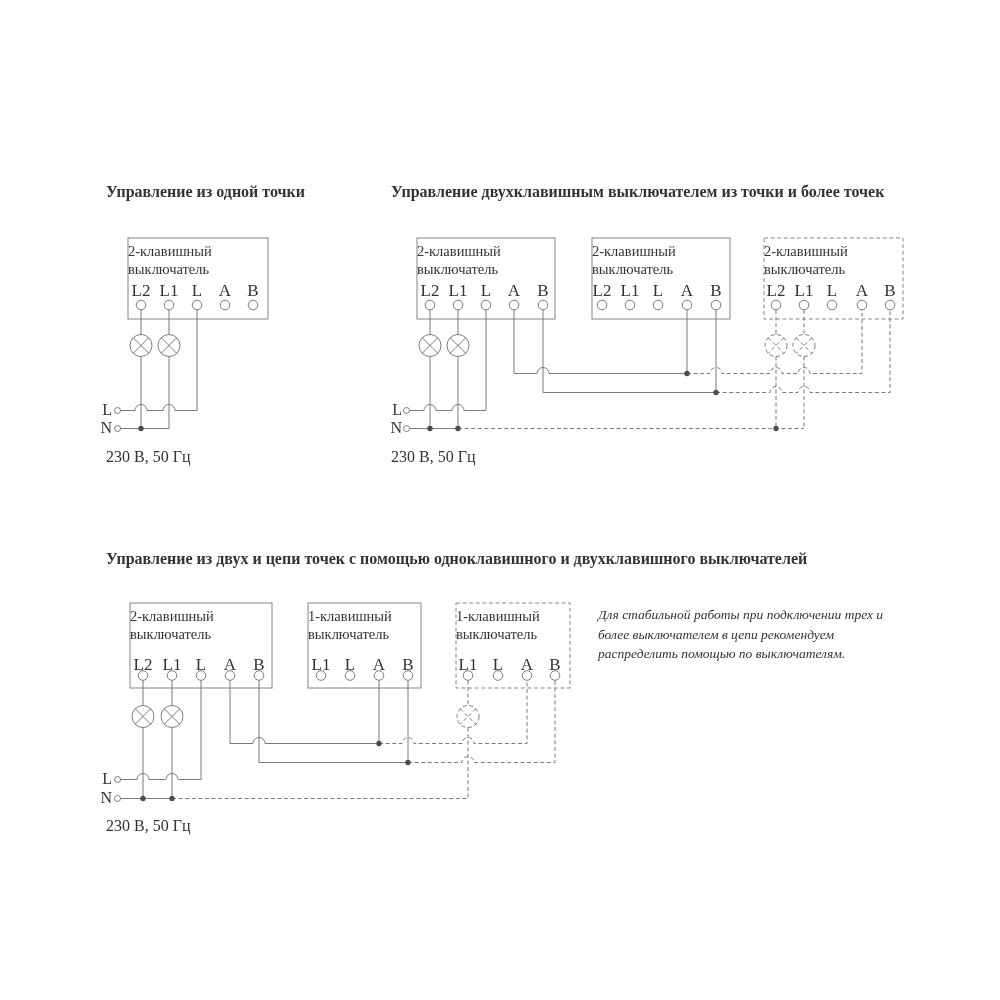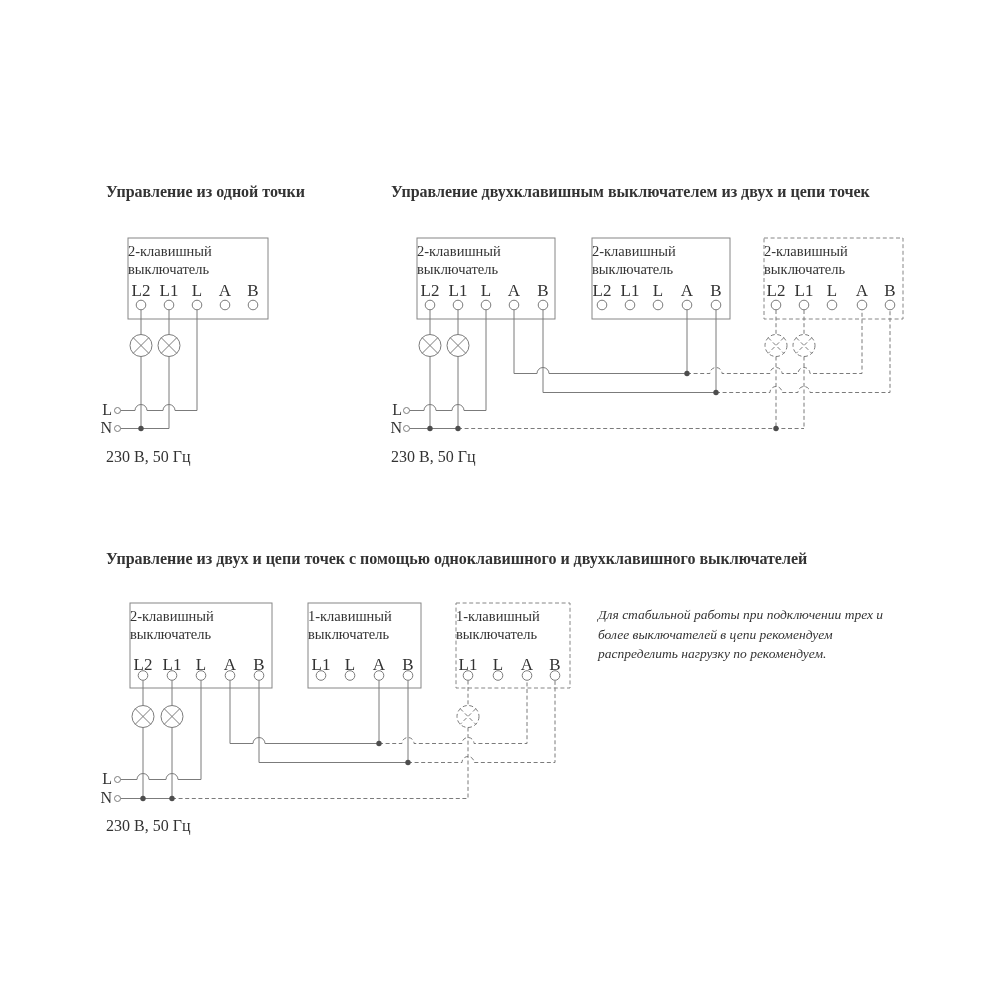--- a/index.html
+++ b/index.html
@@ -157,21 +157,21 @@
       <g>
         <circle class="dot" cx="143" cy="798.5" r="2.7"></circle>
           <circle class="dot" cx="172" cy="798.5" r="2.7"></circle>
         <circle class="dot" cx="379" cy="743.5" r="2.7"></circle>
           <circle class="dot" cx="408" cy="762.5" r="2.7"></circle>
       </g>
     </g>
   </svg>
 
   <div class="title" style="left:106px;top:184px">Управление из одной точки</div>
-  <div class="title" style="left:391px;top:184px">Управление двухклавишным выключателем из двух и цепи точек</div>
+  <div class="title" style="left:391px;top:184px">Управление двухклавишным выключателем из точки и более точек</div>
   <div class="title" style="left:106px;top:551px">Управление из двух и цепи точек с помощью одноклавишного и двухклавишного выключателей</div>
 
   <div class="box-name" style="left:128px;top:242px;width:140px">
     <div>2-клавишный</div>
     <div>выключатель</div>
   </div>
   <span class="t-label" style="left:141px;top:282px">L2</span>
   <span class="t-label" style="left:169px;top:282px">L1</span>
   <span class="t-label" style="left:197px;top:282px">L</span>
   <span class="t-label" style="left:225px;top:282px">A</span>
@@ -235,17 +235,17 @@
   <span class="t-label" style="left:468px;top:656px">L1</span>
   <span class="t-label" style="left:498px;top:656px">L</span>
   <span class="t-label" style="left:527px;top:656px">A</span>
   <span class="t-label" style="left:555px;top:656px">B</span>
   <div class="src-label" style="left:96px;top:771px">L</div>
   <div class="src-label" style="left:96px;top:790px">N</div>
   <div class="supply" style="left:106px;top:818px">230 В, 50 Гц</div>
 
   <div class="note" style="left:598px;top:605px">
     <div>Для стабильной работы при подключении трех и</div>
-    <div>более выключателей в цепи рекомендуем</div>
-    <div>распределить нагрузку по рекомендуем.</div>
+    <div>более выключателем в цепи рекомендуем</div>
+    <div>распределить помощью по выключателям.</div>
   </div>
 
 </div>
 
 </body></html>

